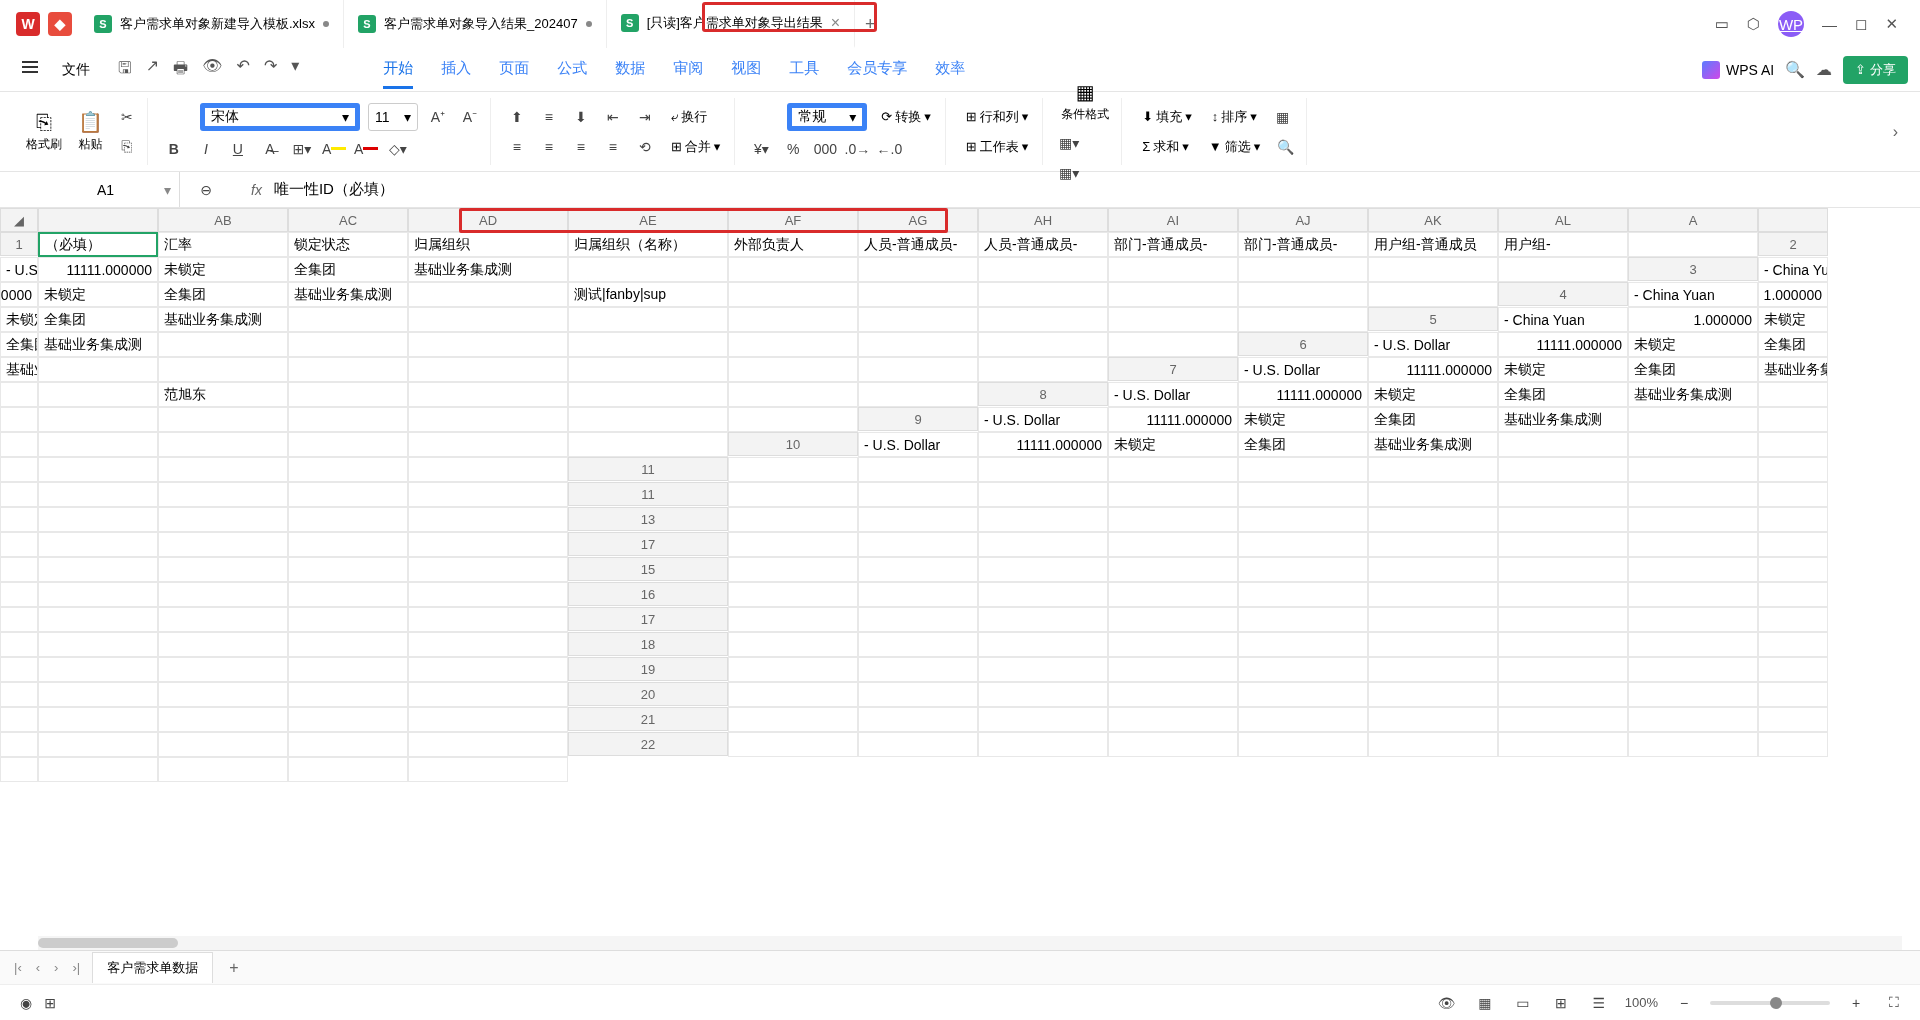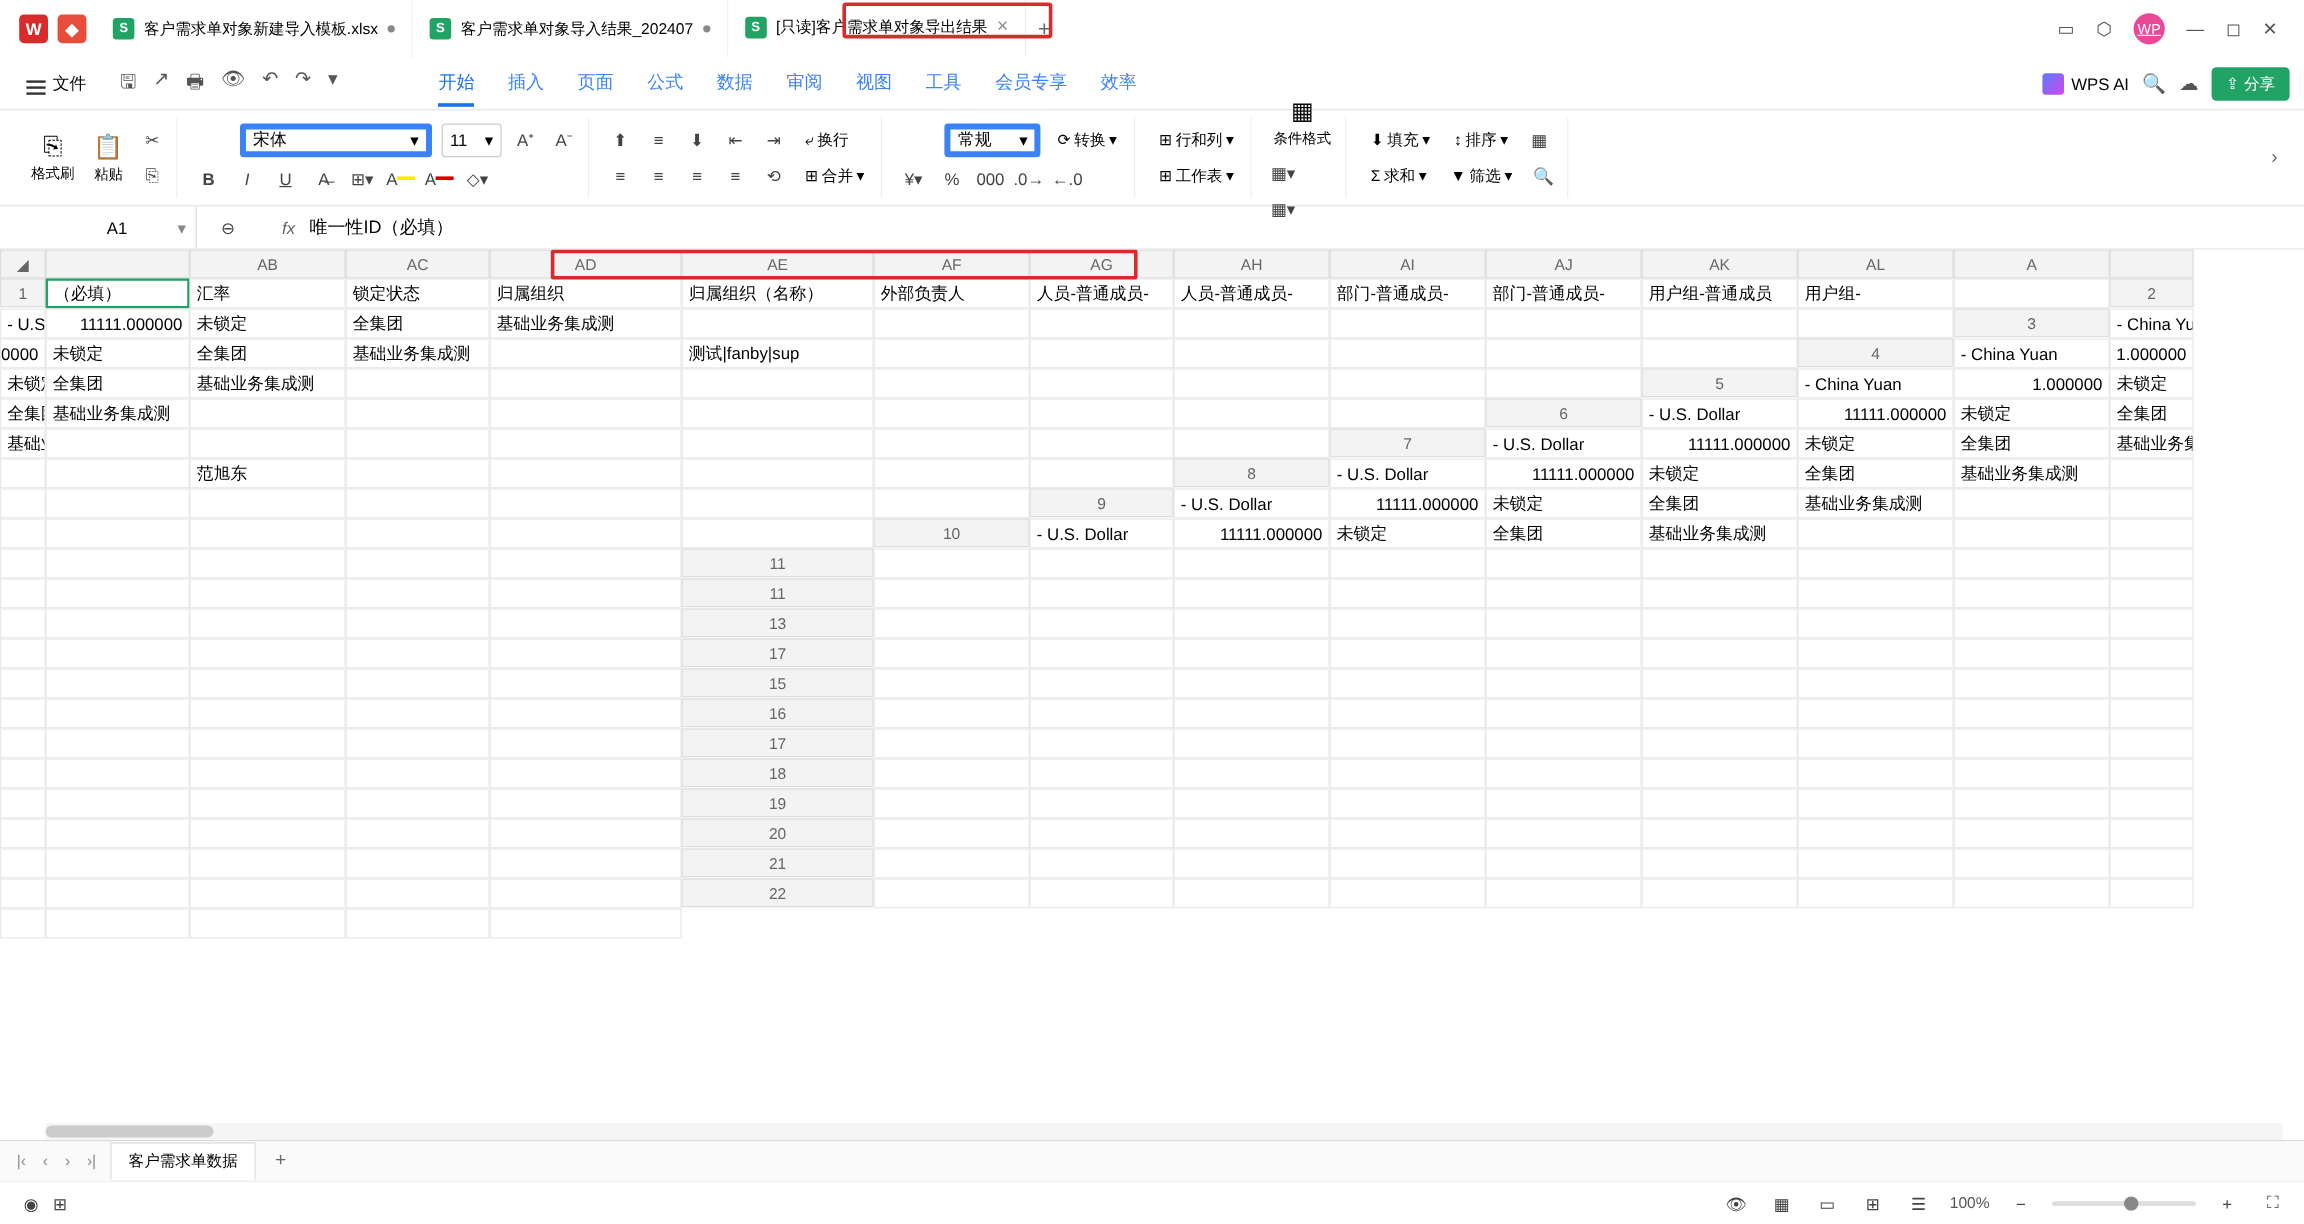--- a/index.html
+++ b/index.html
@@ -15,25 +15,25 @@
 .tab { display: flex; align-items: center; padding: 0 14px; gap: 8px; border-right: 1px solid #eee; max-width: 290px; position: relative; cursor: pointer; }
 .tab.active { background: #fff; border-bottom: 2px solid #fff; }
 .tab-icon { width: 18px; height: 18px; background: #22a366; color: #fff; border-radius: 3px; display: flex; align-items: center; justify-content: center; font-size: 11px; font-weight: bold; }
 .tab-title { font-size: 13px; white-space: nowrap; overflow: hidden; text-overflow: ellipsis; flex: 1; }
 .tab-dot { width: 6px; height: 6px; border-radius: 50%; background: #888; }
 .tab-close { font-size: 16px; color: #888; }
 .tab-highlight { position: absolute; border: 3px solid #d92b2b; border-radius: 3px; pointer-events: none; }
 .tab-add { width: 30px; display: flex; align-items: center; justify-content: center; font-size: 18px; color: #666; }
 .window-controls { display: flex; gap: 18px; padding: 0 14px; align-items: center; }
 .wc-icon { font-size: 15px; color: #555; cursor: pointer; }
-.avatar { width: 26px; height: 26px; border-radius: 50%; background: #ec4899; color: #fff; display: flex; align-items: center; justify-content: center; font-size: 12px; text-decoration: underline; }
+.avatar { width: 26px; height: 26px; border-radius: 50%; background: #8b5cf6; color: #fff; display: flex; align-items: center; justify-content: center; font-size: 15px; text-decoration: underline; }
 
 
 .menubar { height: 44px; display: flex; align-items: center; padding: 0 12px; border-bottom: 1px solid #e5e5e5; }
-.file-menu { display: flex; align-items: flex-end; gap: 6px; font-size: 14px; padding: 4px 10px; cursor: pointer; }
+.file-menu { display: flex; align-items: flex-start; gap: 24px; font-size: 14px; padding: 4px 10px; cursor: pointer; }
 .hamburger { display: flex; flex-direction: column; gap: 3px; }
 .hamburger span { width: 16px; height: 2px; background: #333; }
 .quick-tools { display: flex; gap: 14px; margin-left: 18px; }
 .qt-icon { font-size: 16px; color: #555; cursor: pointer; }
 .menu-tabs { display: flex; gap: 28px; margin-left: 84px; }
 .menu-tab { font-size: 15px; color: #3b82f6; cursor: pointer; padding: 8px 0; }
 .menu-tab.active { color: #1a73e8; border-bottom: 3px solid #1a73e8; font-weight: 500; }
 .menu-right { margin-left: auto; display: flex; align-items: center; gap: 11px; }
 .wps-ai { display: flex; align-items: center; gap: 6px; font-size: 14px; }
 .ai-icon { width: 18px; height: 18px; background: linear-gradient(135deg,#5b7cff,#d048e8); border-radius: 3px; }
@@ -47,21 +47,21 @@
 .big-btn .ico { font-size: 20px; }
 .font-select { width: 160px; height: 28px; border: 5px solid #3b82f6; border-radius: 3px; padding: 0 6px; font-size: 14px; display: flex; align-items: center; justify-content: space-between; margin-left: 38px; }
 .size-select { width: 50px; height: 28px; border: 1px solid #ccc; border-radius: 3px; padding: 0 6px; font-size: 14px; display: flex; align-items: center; justify-content: space-between; }
 .mini-btn { width: 24px; height: 24px; display: flex; align-items: center; justify-content: center; font-size: 14px; cursor: pointer; color: #444; }
 .color-bar { width: 18px; height: 3px; display: block; }
 .drop-btn { display: flex; align-items: center; gap: 3px; font-size: 13px; cursor: pointer; padding: 3px 6px; }
 .ribbon-expand { margin-left: auto; font-size: 16px; color: #666; cursor: pointer; padding: 0 8px; }
 
 
 .formula-bar { height: 36px; display: flex; align-items: center; border-bottom: 1px solid #e5e5e5; }
-.cell-ref { width: 164px; border-right: 1px solid #ddd; height: 100%; display: flex; align-items: center; justify-content: center; font-size: 14px; position: relative; padding-left: 32px; }
+.cell-ref { width: 180px; border-right: 1px solid #ddd; height: 100%; display: flex; align-items: center; justify-content: center; font-size: 14px; position: relative; padding-left: 32px; }
 .cell-ref-drop { position: absolute; right: 8px; color: #888; }
 .fx-area { display: flex; align-items: center; gap: 12px; padding: 0 14px; flex: 1; }
 .fx-icon { font-size: 14px; color: #666; font-style: italic; margin-left: 21px; }
 .formula-text { font-size: 15px; }
 
 
 .grid-wrap { position: relative; height: 700px; overflow: hidden; }
 .grid { display: grid; grid-template-columns: 38px 120px 130px 120px 160px 160px 130px 120px 130px 130px 130px 130px 130px 130px 70px; }
 .col-head, .row-head, .corner { background: #f3f3f3; border: 1px solid #ddd; font-size: 13px; display: flex; align-items: center; justify-content: center; color: #666; height: 24px; }
 .corner { grid-column: 1; }

